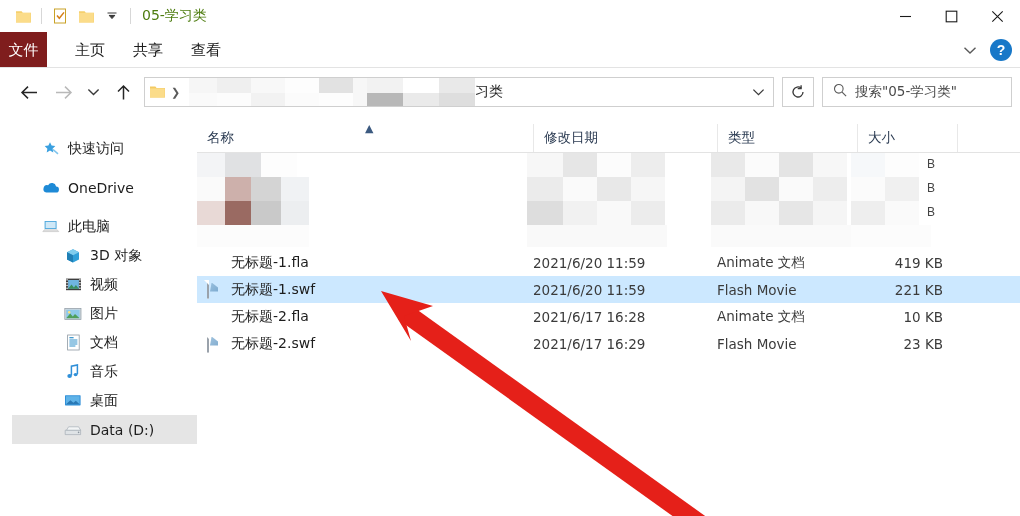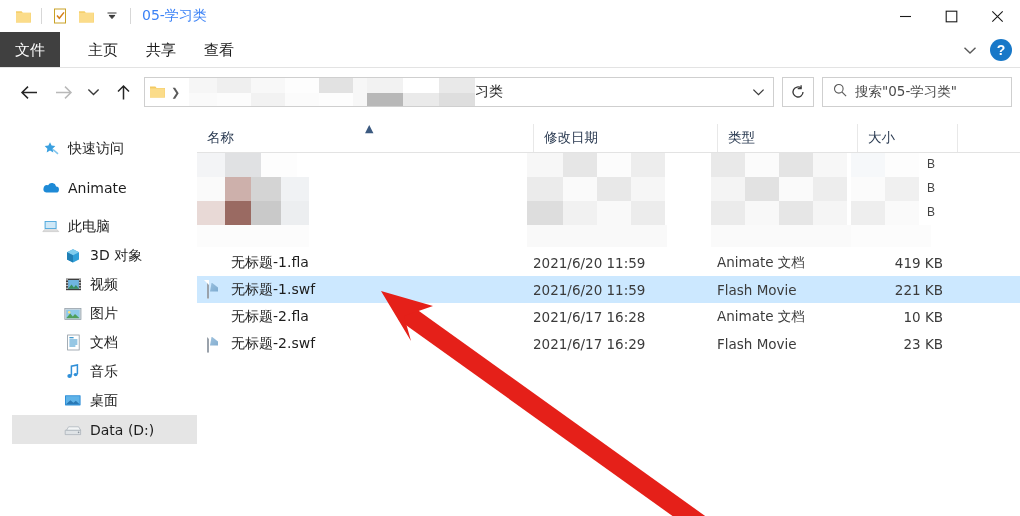--- a/index.html
+++ b/index.html
@@ -16,39 +16,39 @@
   .titlebar {
     position:absolute; left:0; top:0; width:1020px; height:32px;
     background:#ffffff; display:flex; align-items:center;
   }
   .qat { display:flex; align-items:center; gap:0px; padding-left:10px; height:32px; }
   .qat-btn {
     width:26px; height:26px; display:flex; align-items:center; justify-content:center;
   }
   .vsep { width:1px; height:16px; background:#d7d7d7; margin:0 5px; }
   .win-title {
-    font-size:14px; color:#3b82f6; margin-left:6px; letter-spacing:0px;
+    font-size:14px; color:#4d7c0f; margin-left:6px; letter-spacing:0px;
     font-family:"DejaVu Sans","Liberation Sans",sans-serif;
   }
   .win-ctrls { position:absolute; right:0; top:0; display:flex; height:32px; }
   .win-btn {
     width:46px; height:32px; display:flex; align-items:center; justify-content:center;
     background:transparent;
   }
   .win-btn svg { display:block; }
 
   
   .ribbon {
     position:absolute; left:0; top:32px; width:1020px; height:36px;
     background:#ffffff; display:flex; align-items:stretch;
   }
   .tab-file {
-    background:#404040; color:#fff; font-size:15px;
+    background:#7f1d1d; color:#fff; font-size:15px;
     display:flex; align-items:center; justify-content:center;
-    width:60px; height:36px;
+    width:47px; height:36px;
     font-family:"DejaVu Sans","Liberation Sans",sans-serif;
   }
   .tab {
     display:flex; align-items:center; justify-content:center;
     font-size:15px; color:#1d1d1d; padding:0 14px; height:36px;
     font-family:"DejaVu Sans","Liberation Sans",sans-serif;
   }
   .tab.first { margin-left:14px; }
   .ribbon-right { position:absolute; right:8px; top:0; height:36px; display:flex; align-items:center; gap:8px; }
   .chev-btn { width:24px; height:24px; display:flex; align-items:center; justify-content:center; }
@@ -328,21 +328,21 @@
       <span>快速访问</span>
     </div>
     <div class="nav-gap"></div>
 
     <div class="nav-item lvl0">
       <span class="nav-ico">
         <svg width="18" height="13" viewBox="0 0 18 13">
           <path d="M4.3 11.6h9.5a3 3 0 0 0 .3-6 4.3 4.3 0 0 0-8-1.3A3.2 3.2 0 0 0 4.3 11.6z" fill="#1e8ad6"></path>
         </svg>
       </span>
-      <span>Animate</span>
+      <span>OneDrive</span>
     </div>
     <div class="nav-gap"></div>
 
     <div class="nav-item lvl0">
       <span class="nav-ico">
         <svg width="18" height="15" viewBox="0 0 18 15">
           <rect x="2.6" y="2" width="12" height="8" rx="0.6" fill="#4fa8dc"></rect>
           <rect x="3.6" y="2.9" width="10" height="6.2" fill="#cfe8f7"></rect>
           <path d="M0.8 12.6h16l-1.6-1.8H2.3z" fill="#e3e3e3" stroke="#b4b4b4" stroke-width=".5"></path>
         </svg>

